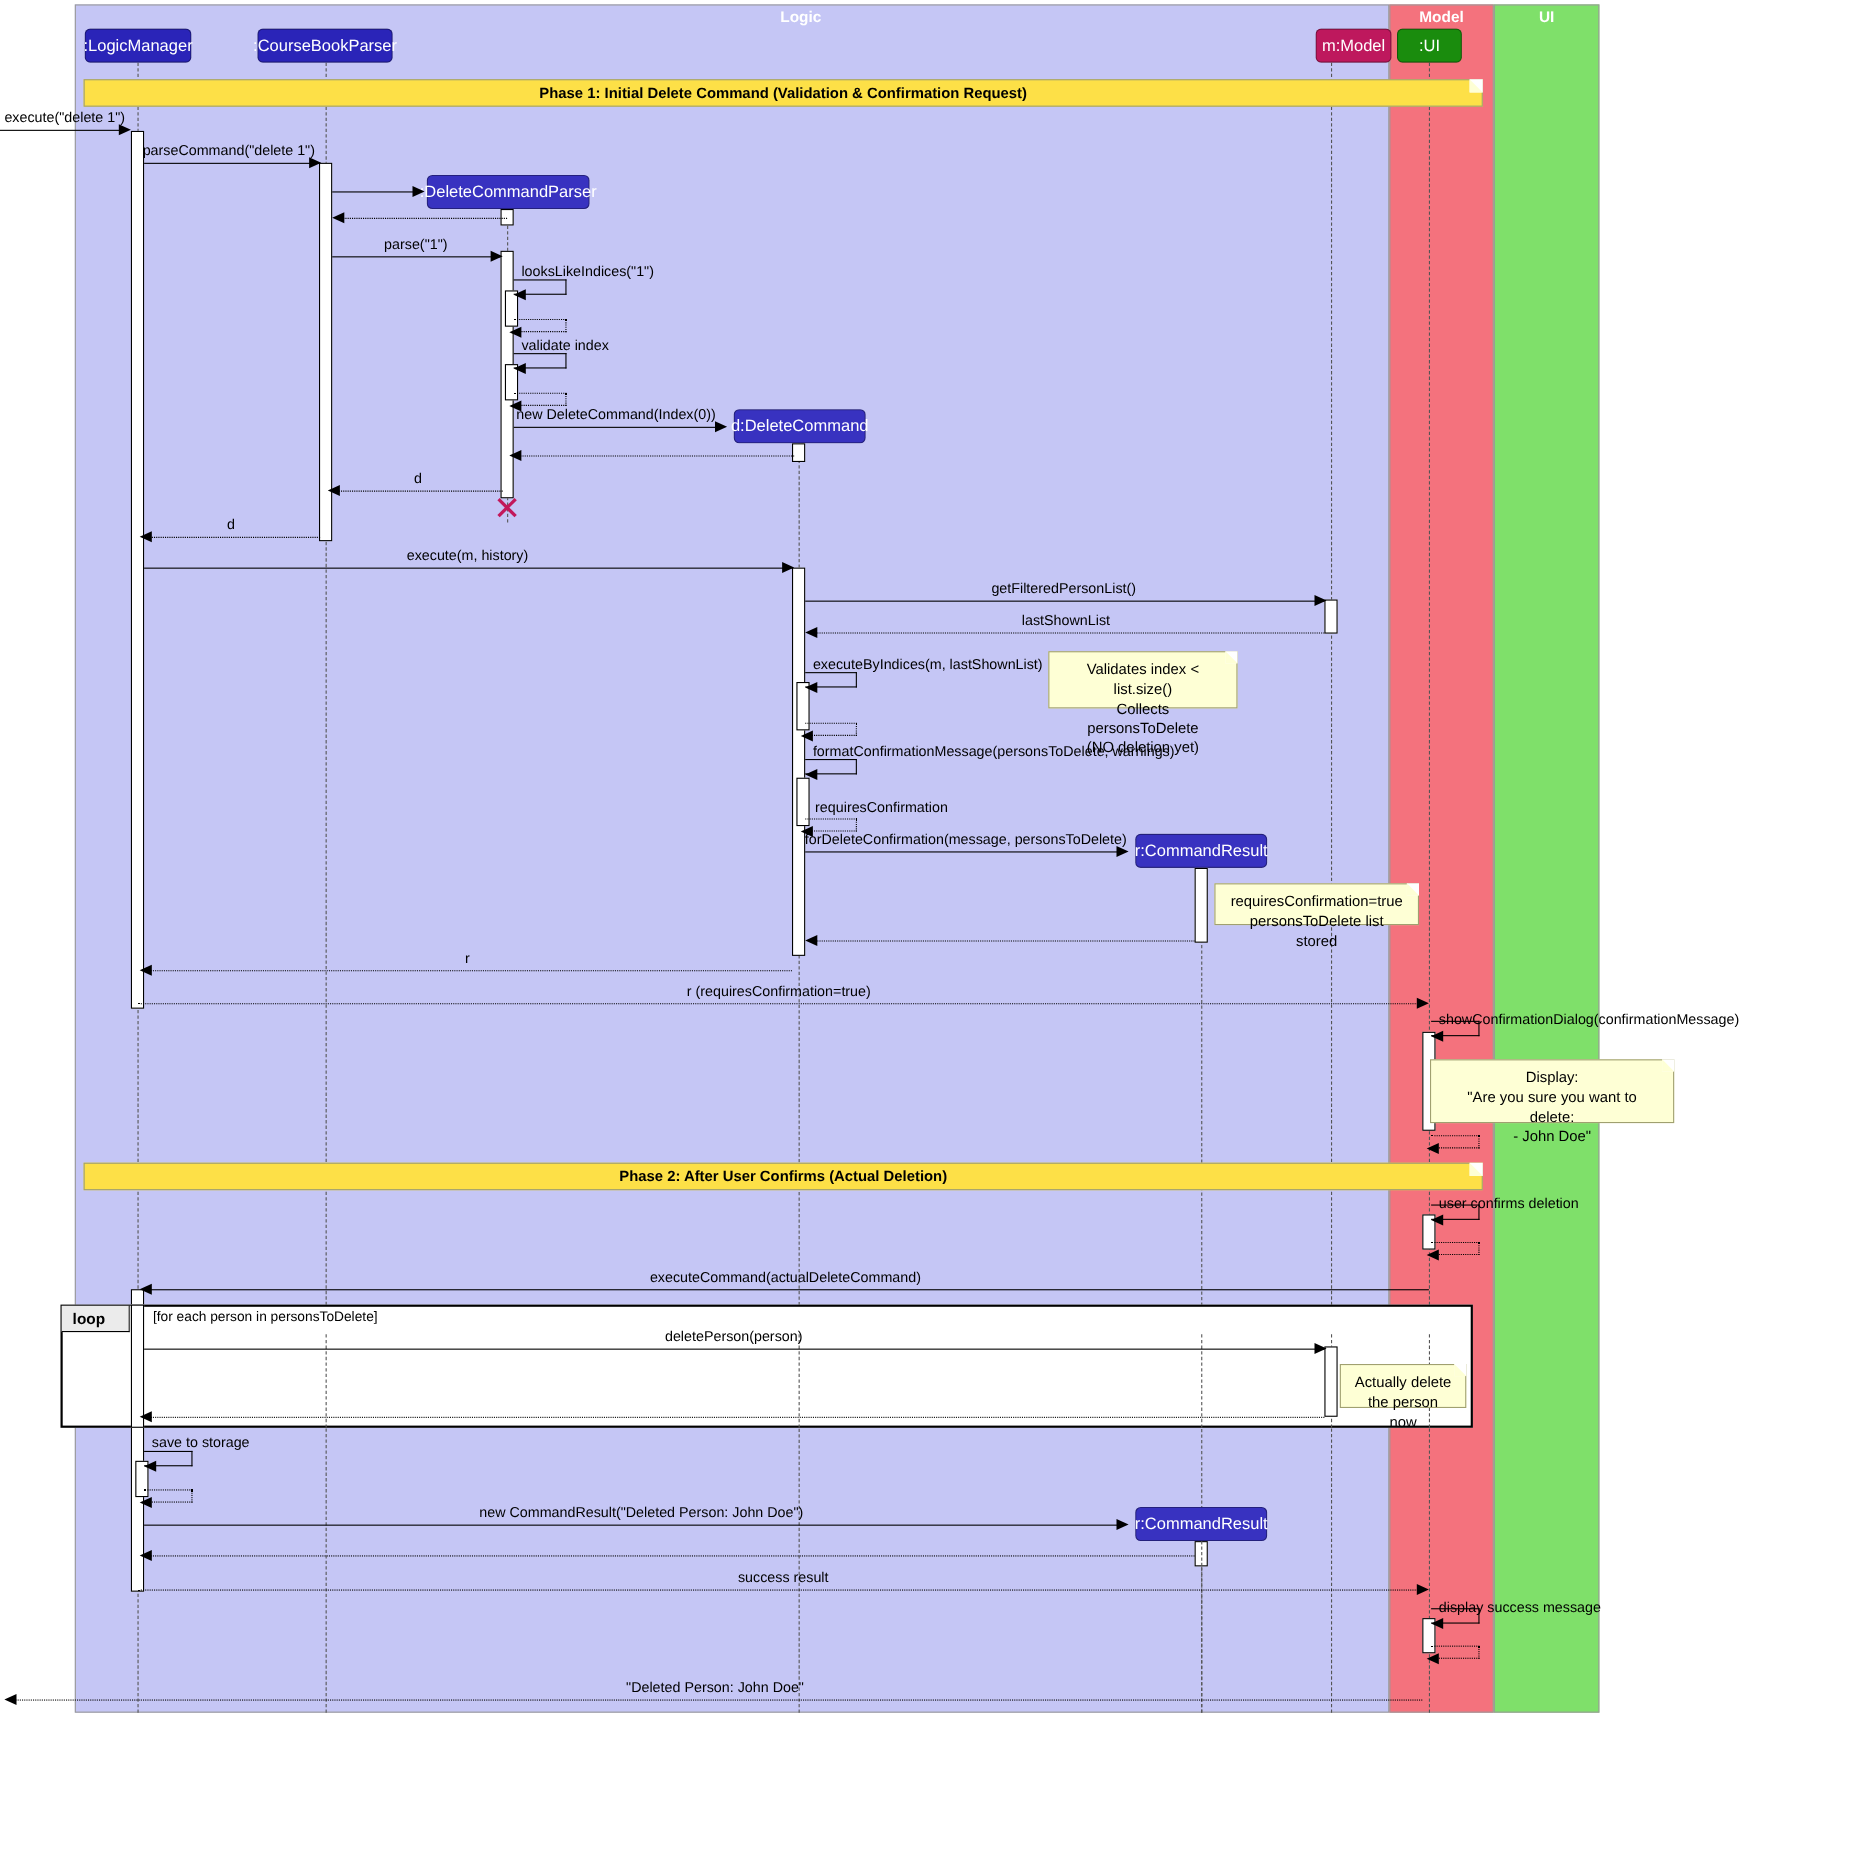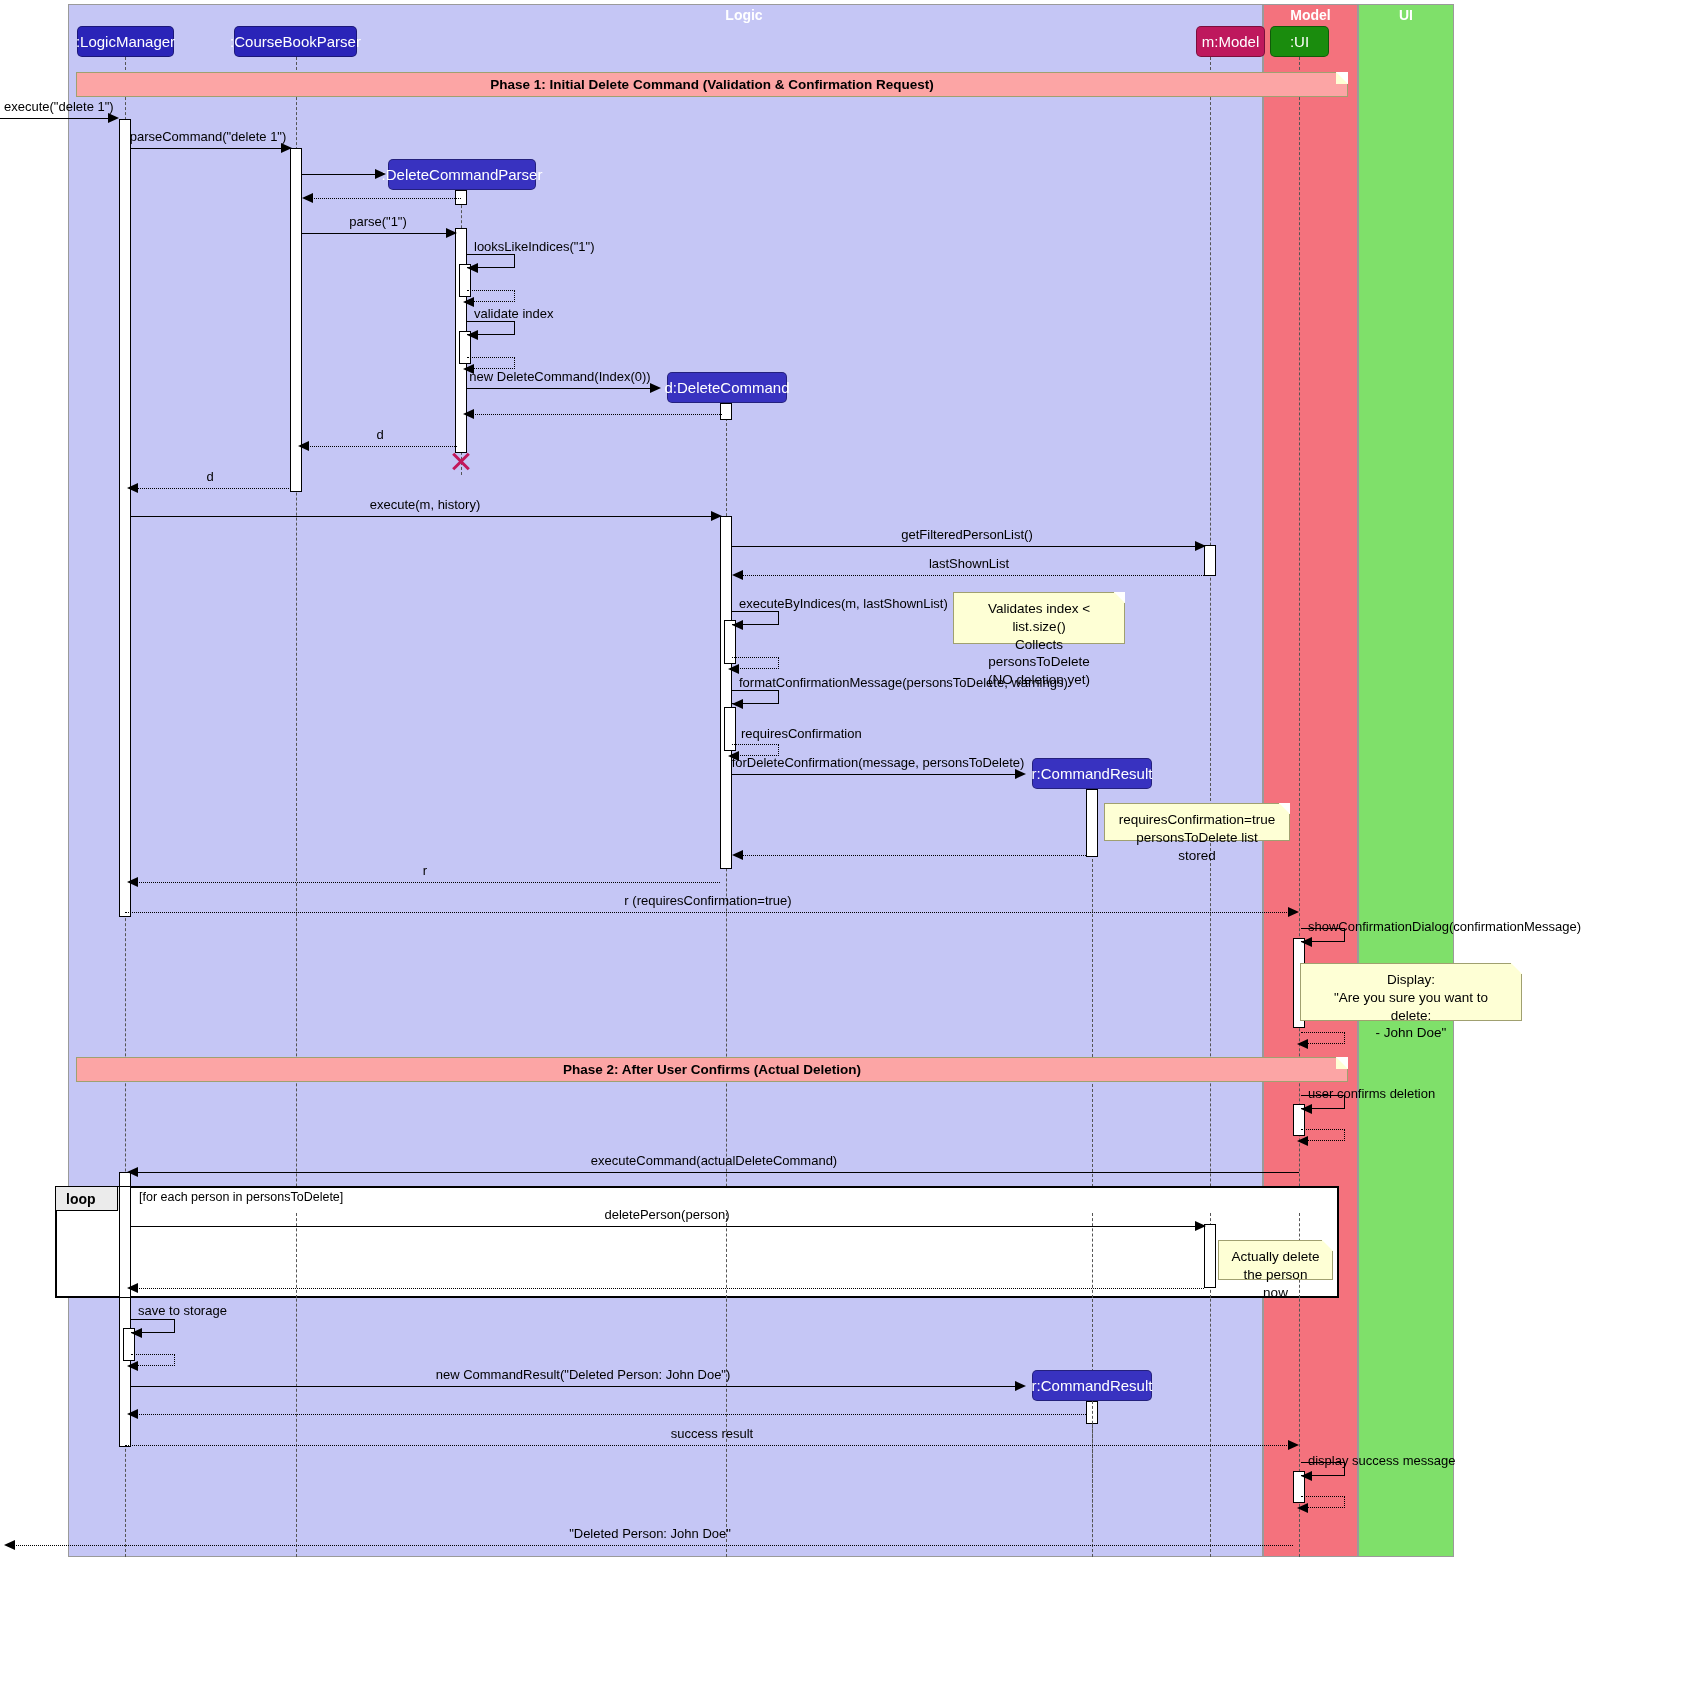--- a/index.html
+++ b/index.html
@@ -116,21 +116,21 @@
     position: absolute;
     top: -1px; right: -1px;
     width: 0; height: 0;
     border-left: 11px solid #feffd5;
     border-top: 11px solid #ffffff;
   }
   
   .phase {
     position: absolute;
     box-sizing: border-box;
-    background: #fca5a5;
+    background: #fde047;
     border: 1px solid #a0a070;
     font-weight: bold;
     font-size: 13.5px;
     display: flex;
     align-items: center;
     justify-content: center;
     color: #000;
   }
   .phase::after {
     content: "";
@@ -182,21 +182,21 @@
   }
   .destroy span:first-child { transform: rotate(45deg); }
   .destroy span:last-child  { transform: rotate(-45deg); }
 </style>
 </head>
 <body>
 
 <div id="canvas">
 
   <div class="pkg" style="left:68px; top:4px; width:1195px; height:1553px; background:#c5c6f5;"></div>
-  <div class="pkg-label" style="left:68px; top:7px; width:1296px;padding-left:28px;">Logic</div>
+  <div class="pkg-label" style="left:52px; top:7px; width:1296px;padding-left:28px;">Logic</div>
 
   <div class="pkg" style="left:1263px; top:4px; width:95px; height:1553px; background:#f4727d;"></div>
   <div class="pkg-label" style="left:1263px; top:7px; width:95px;">Model</div>
 
   <div class="pkg" style="left:1358px; top:4px; width:96px; height:1553px; background:#7fe06a;"></div>
   <div class="pkg-label" style="left:1358px; top:7px; width:96px;">UI</div>
 
   <div class="lifeline" style="left:125px; top:57px; height:1500px;"></div>
   <div class="lifeline" style="left:296px; top:57px; height:1500px;"></div>
   <div class="lifeline" style="left:461px; top:190px; height:285px;"></div>

